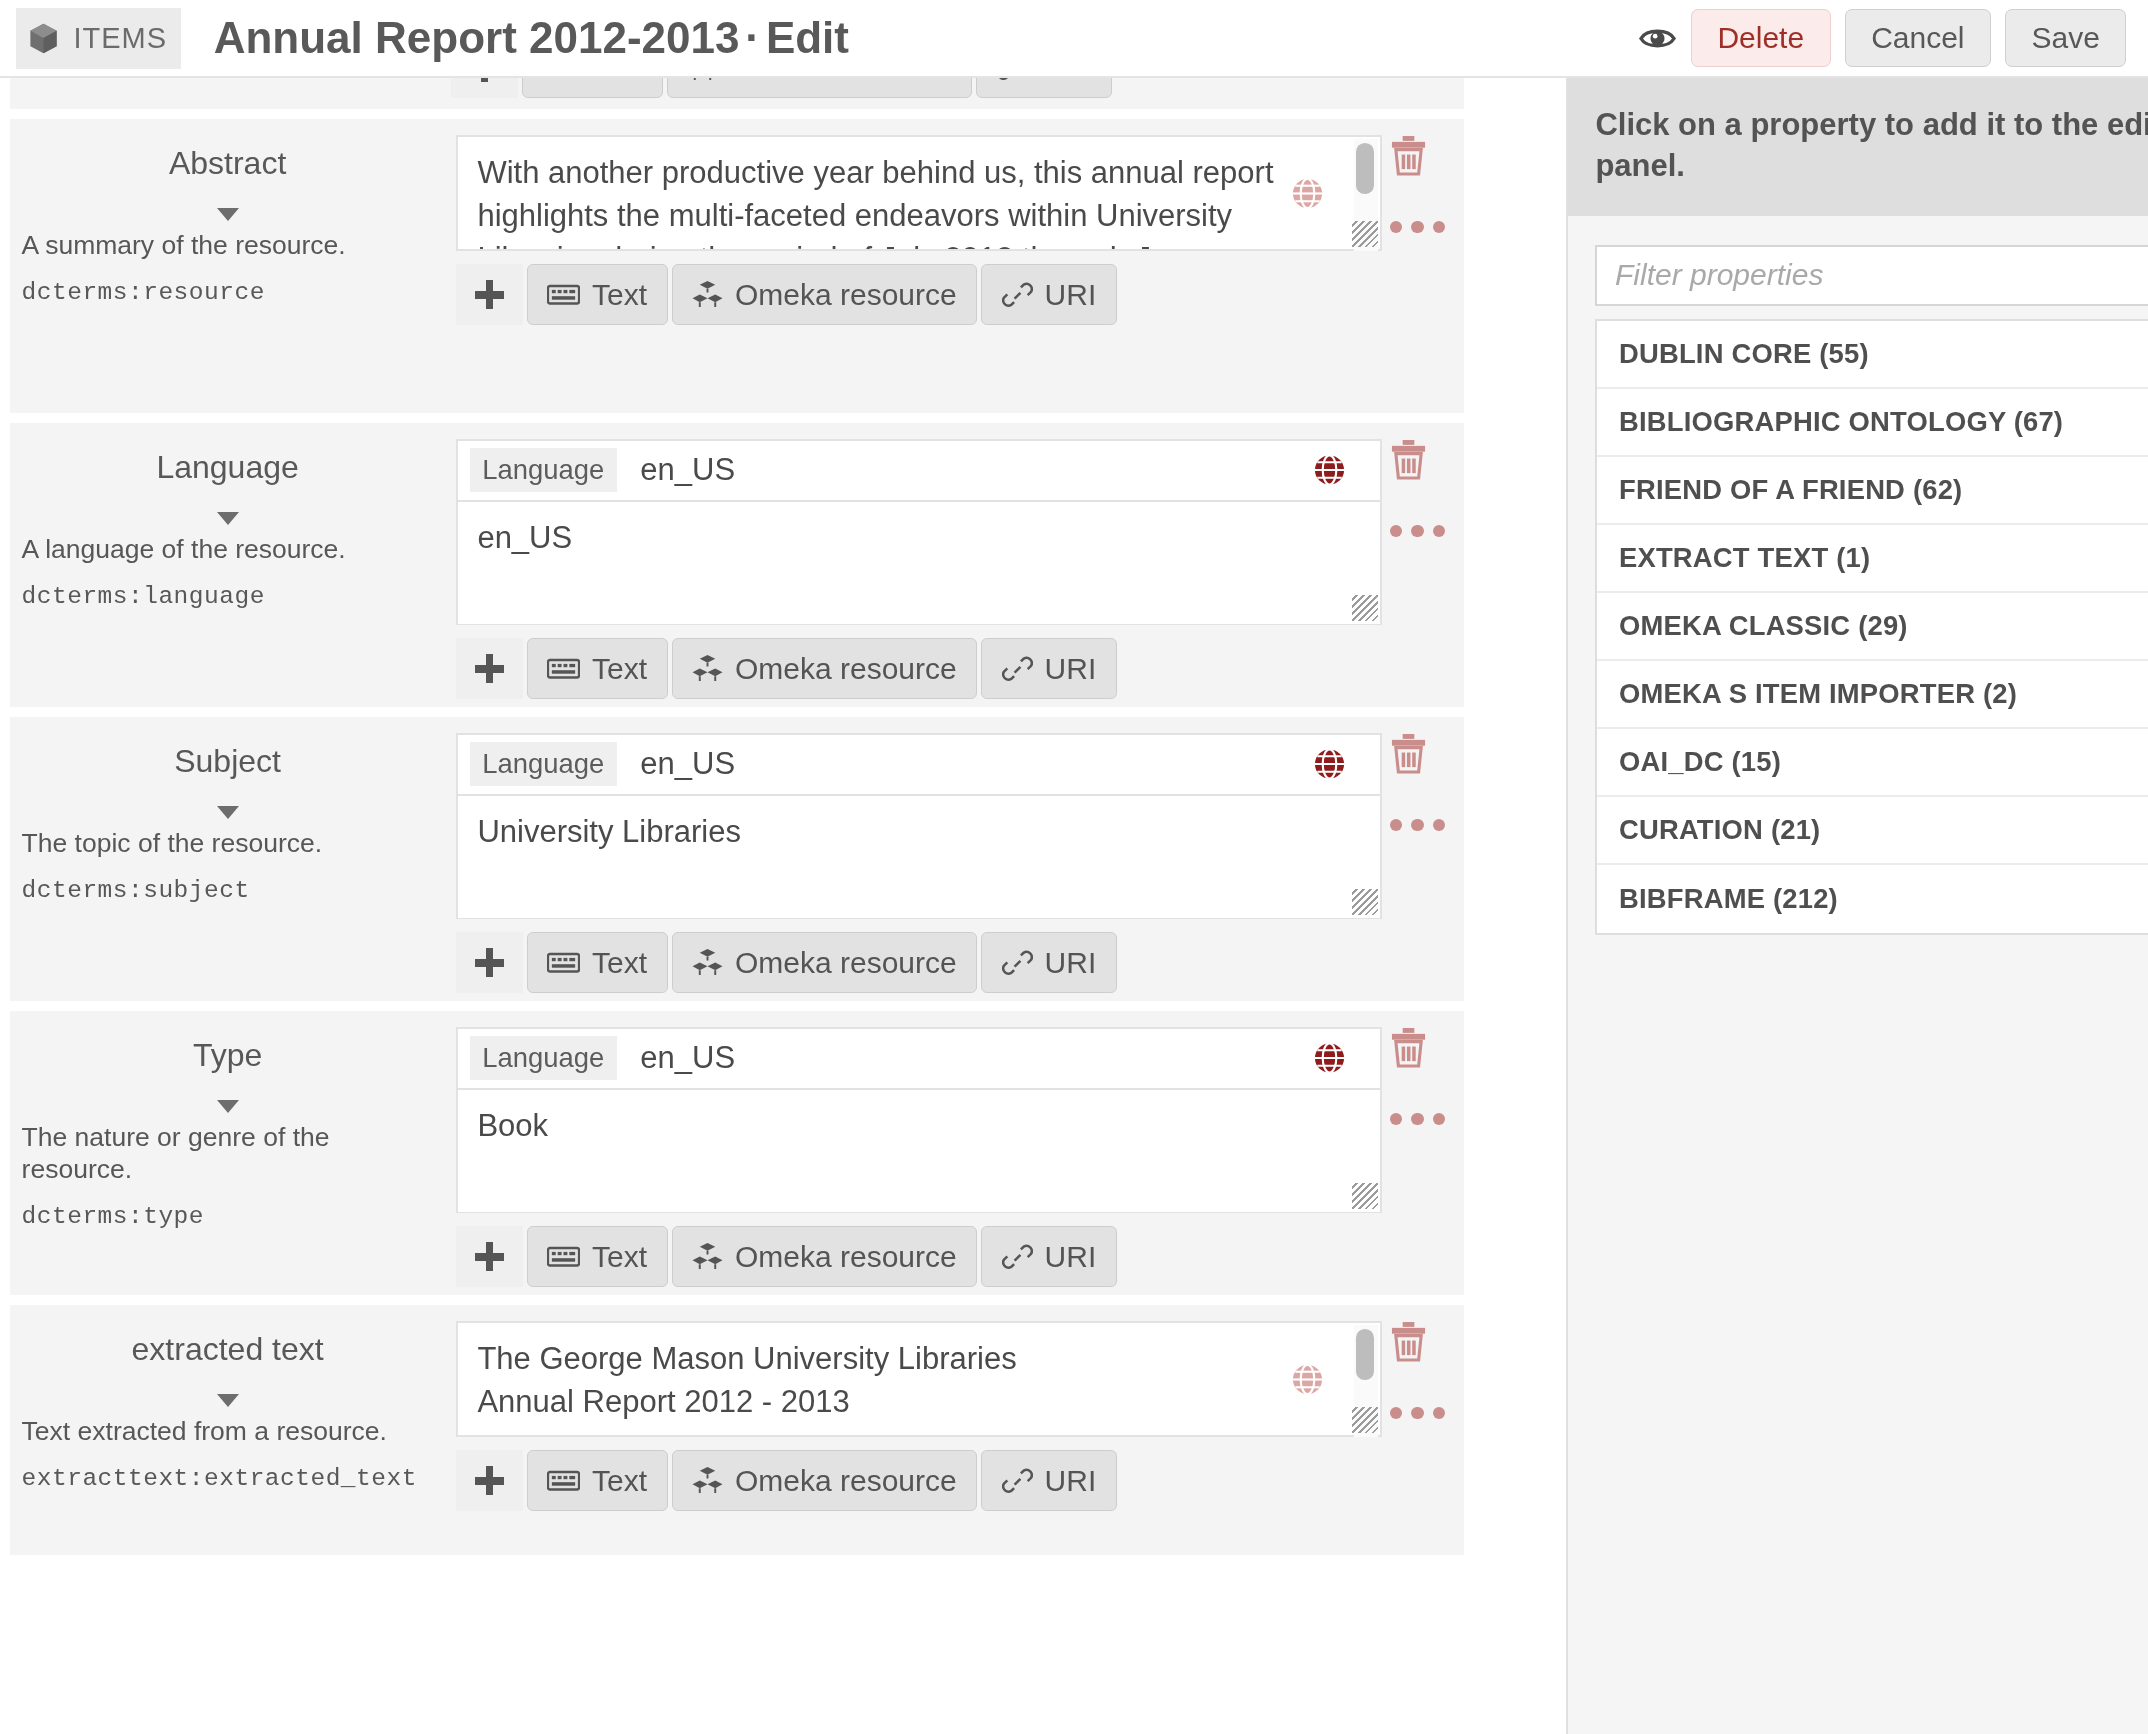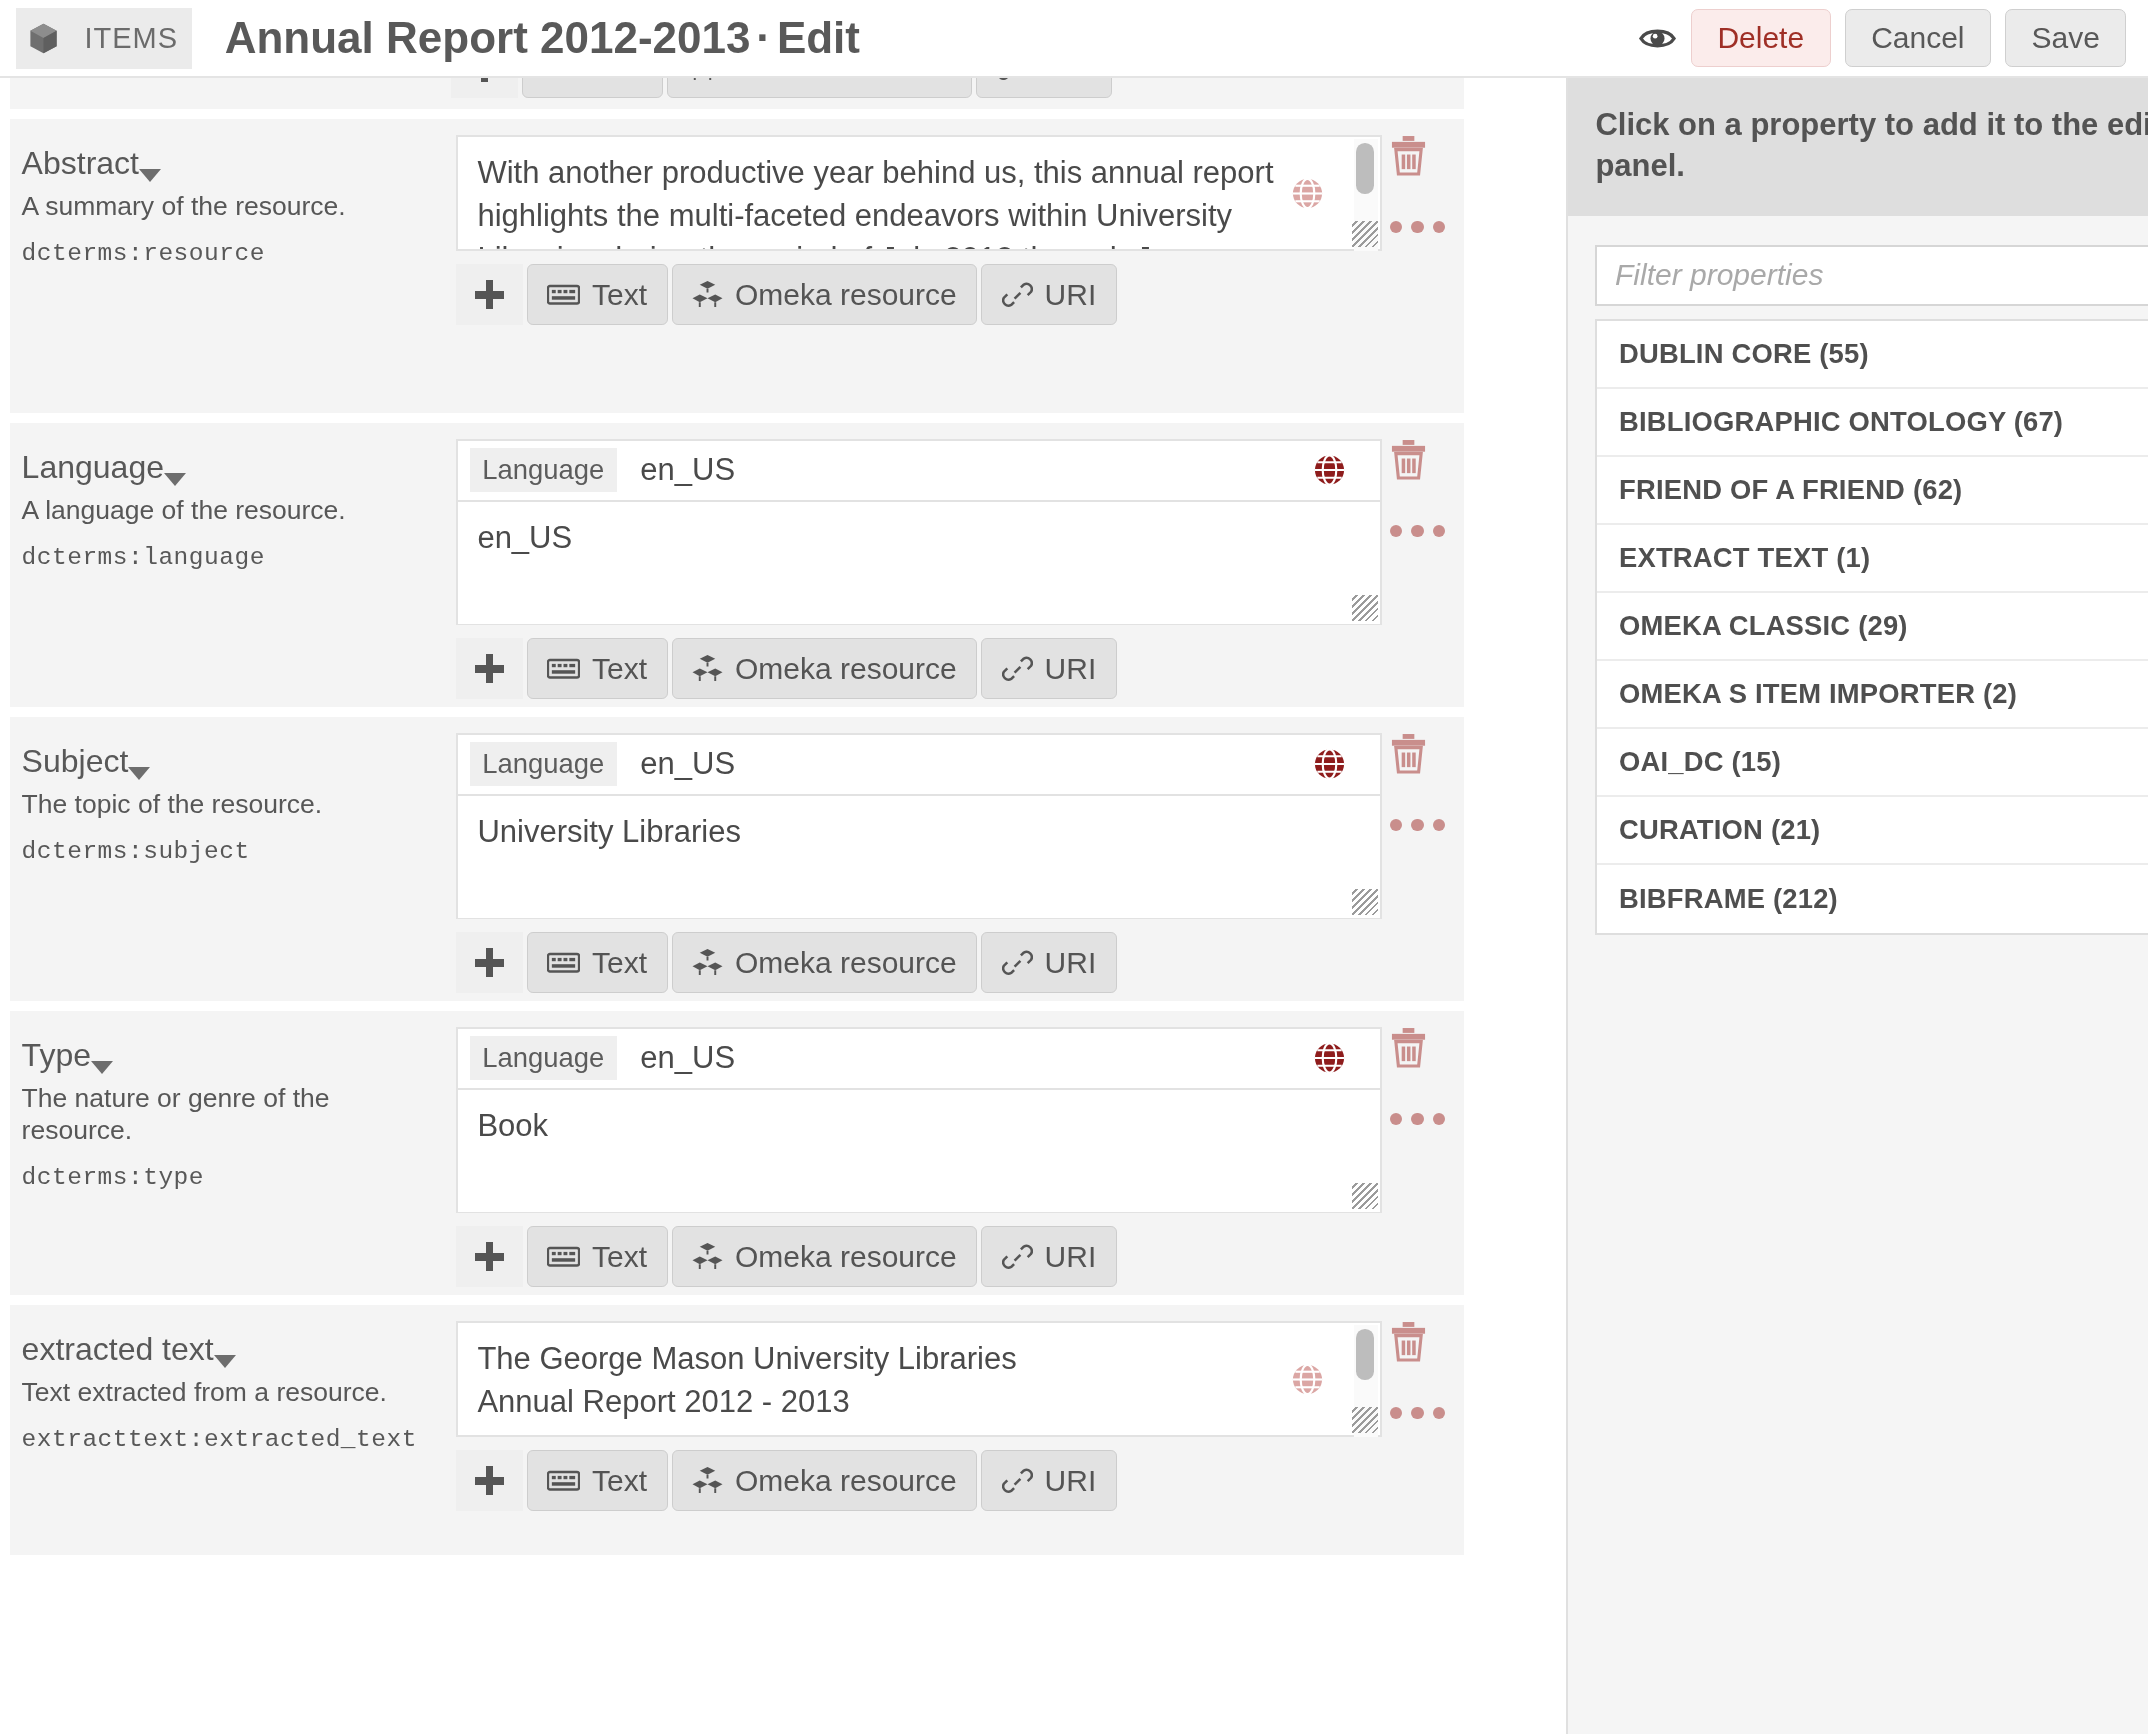--- a/index.html
+++ b/index.html
@@ -15,21 +15,21 @@
     position: absolute; left: 0; top: 0; width: 2148px; height: 78px;
     background: #ffffff;
     border-bottom: 2px solid #e4e4e4;
     display: flex; align-items: center;
   }
   #items-badge {
     margin-left: 15.7px;
     height: 61px; min-width: 147px;
     background: #ebebeb;
     display: flex; align-items: center; justify-content: center;
-    gap: 26px;
+    gap: 15px;
     padding: 0 13.7px;
   }
   #items-badge .cube { width: 29px; height: 31px; display:block; }
   #items-badge .label {
     font-size: 29px; color: #6b6b6b; letter-spacing: 1px;
   }
   #page-title {
     margin-left: 33px;
     font-size: 44px; font-weight: bold; color: #595959;
     white-space: nowrap;
@@ -81,21 +81,21 @@
   #partial-row .btnrow { position: absolute; left: 441px; top: -41px; }
 
   
   .field {
     position: absolute; left: 9.8px; width: 1454px;
     background: #f4f4f4;
   }
   .field .meta {
     position: absolute; left: 11.8px; top: 27.4px; width: 412px;
   }
-  .term-head { display: flex; align-items: flex-end; gap: 0; }
+  .term-head { display: flex; align-items: center; gap: 26px; flex-direction: column; }
   .term-name { font-size: 32px; color: #585858; line-height: 1.1; }
   .caret {
     width: 0; height: 0;
     border-left: 11.8px solid transparent;
     border-right: 11.8px solid transparent;
     border-top: 13.7px solid #6d6d6d;
     cursor: pointer;
   }
   .term-comment {
     margin-top: 9.8px;

